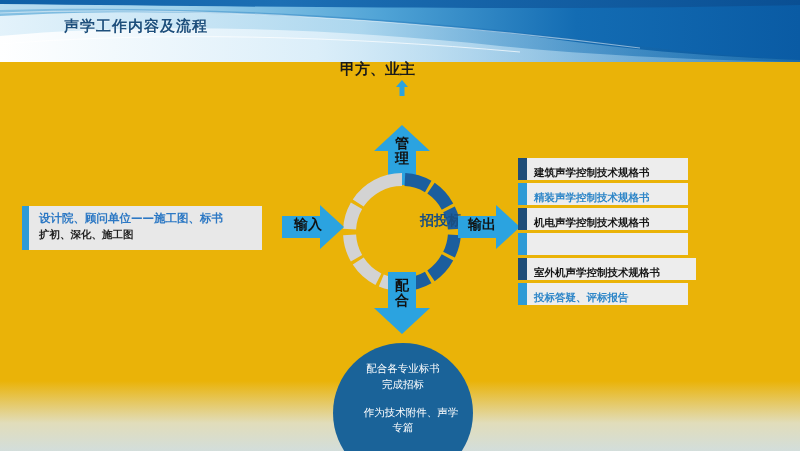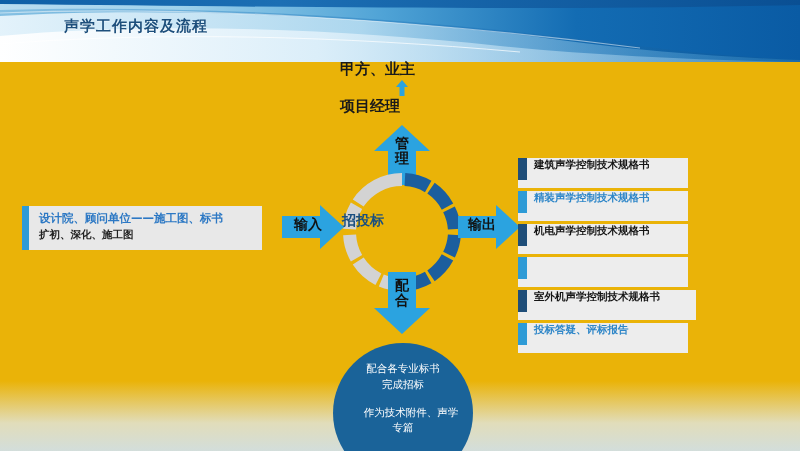--- a/index.html
+++ b/index.html
@@ -91,21 +91,21 @@
   
   #donut {
     position: absolute;
     left: 342px; top: 172px;
     width: 120px; height: 120px;
   }
   #donut-label {
     position: absolute;
     left: 342px; top: 212px;
     width: 120px;
-    text-align: left;
+    text-align: right;
     font-size: 14px;
     font-weight: 700;
     color: #1a4f80;
   }
 
   
   #input-card {
     position: absolute;
     left: 22px; top: 206px;
     width: 240px; height: 44px;
@@ -139,25 +139,25 @@
   }
 
   
   #output-list {
     position: absolute;
     left: 518px; top: 158px;
     width: 170px;
   }
   .out-item {
     position: relative;
-    height: 30px;
+    height: 22px;
     margin-bottom: 3px;
     background: #ededed;
     display: flex;
-    align-items: flex-start;
+    align-items: flex-end;
   }
   .out-item .bar {
     width: 9px; height: 22px;
     flex: 0 0 9px;
   }
   .out-item .txt {
     padding-left: 7px;
     font-size: 10.5px;
     font-weight: 700;
     white-space: nowrap;
@@ -247,21 +247,20 @@
     </svg>
     <div class="header-title cn">声学工作内容及流程</div>
   </div>
 
   <div class="top-label cn" id="party-a">甲方、业主</div>
 
   <svg class="mini-arrow" viewBox="0 0 14 16">
     <path d="M7,0 L13,7 L9.5,7 L9.5,16 L4.5,16 L4.5,7 L1,7 Z" fill="#2BA3E0"></path>
   </svg>
 
-  <div class="top-label cn" id="pm">项目经理</div>
 
   <svg class="big-arrow" id="arrow-up" viewBox="0 0 60 60" preserveAspectRatio="none">
     <path d="M30,0 L58,26 L44,26 L44,60 L16,60 L16,26 L2,26 Z" fill="#2BA3E0"></path>
   </svg>
   <div class="arrow-text cn" id="arrow-up-tx">管
 理</div>
 
   <svg id="donut" viewBox="0 0 120 120">
 
     <g fill="none" stroke="#D3D3D3" stroke-width="13">

